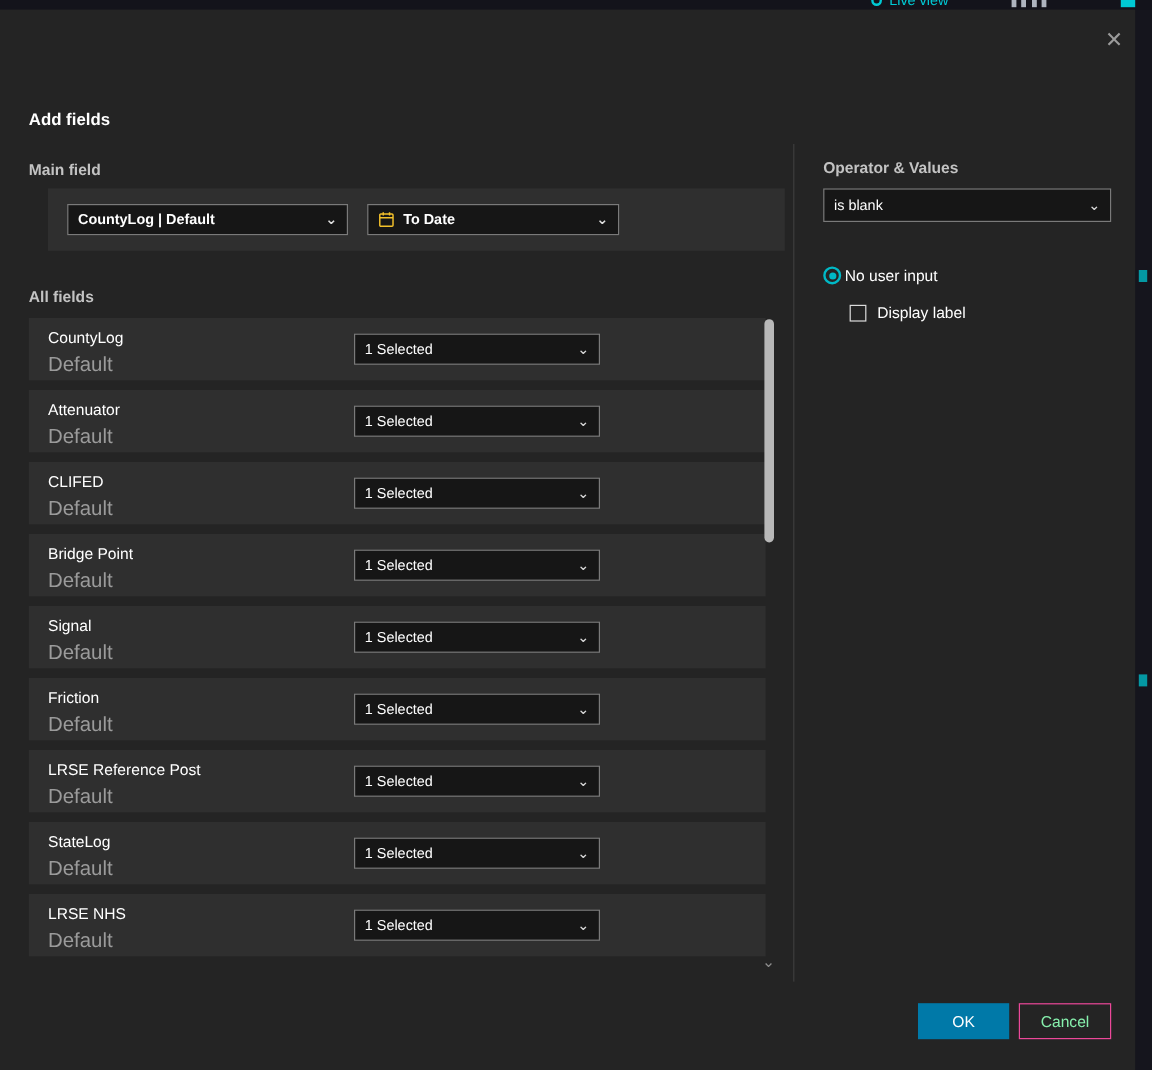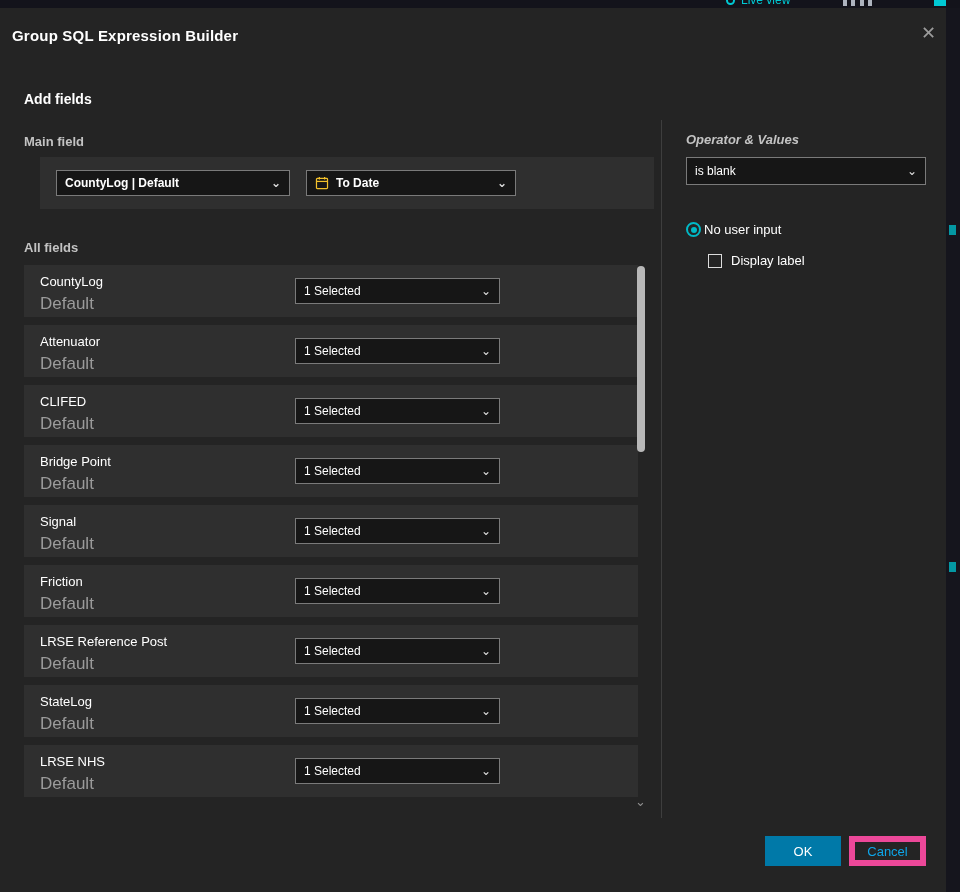--- a/index.html
+++ b/index.html
@@ -22,21 +22,21 @@
 
   
   .dialog { position:absolute; left:0; top:8px; width:946px; height:884px; background:#242424; color:#fff; }
   .dlg-title { position:absolute; left:12px; top:19px; font-size:15px; font-weight:700; letter-spacing:.2px; }
   .close { position:absolute; right:10px; top:16px; font-size:18px; color:#9b9b9b; cursor:pointer; line-height:1; }
 
   .h-add { position:absolute; left:24px; top:83px; font-size:14px; font-weight:700; color:#fff; }
   .lbl { position:absolute; color:#c3c3c3; font-size:13px; font-weight:700; }
   .lbl-main { left:24px; top:126px; }
   .lbl-all { left:24px; top:232px; }
-  .lbl-op { left:686px; top:124px;font-style:italic; }
+  .lbl-op { left:686px; top:124px; }
 
   .mainbox { position:absolute; left:40px; top:149px; width:614px; height:52px; background:#2f2f2f;font-weight:bold; }
 
   .dropdown { background:#161616; border:1px solid #7a7a7a; color:#fff; font-size:12px;
               display:flex; align-items:center; padding:0 8px; cursor:pointer; }
   .dd-label { flex:1; display:flex; align-items:center; gap:7px; white-space:nowrap; overflow:hidden; }
   .chev { color:#e0e0e0; font-size:12px; line-height:1; margin-left:8px; }
 
   .dd1 { position:absolute; left:16px; top:13px; width:234px; height:26px; }
   .dd2 { position:absolute; left:266px; top:13px; width:210px; height:26px; }
@@ -58,21 +58,21 @@
   .radio-row { position:absolute; left:686px; top:214px; display:flex; align-items:center; gap:3px; cursor:pointer; }
   .radio { width:15px; height:15px; border-radius:50%; border:2px solid var(--accent); position:relative; flex:none; }
   .radio::after { content:""; position:absolute; inset:2.5px; border-radius:50%; background:var(--accent); }
   .check-row { position:absolute; left:708px; top:245px; display:flex; align-items:center; gap:9px; cursor:pointer; }
   .checkbox { width:14px; height:14px; border:1px solid #dcdcdc; background:transparent; flex:none; }
   .small-label { font-size:13px; color:#fff; }
 
   .btn-ok { position:absolute; left:765px; top:828px; width:76px; height:30px; background:var(--ok-button);
             color:#fff; border:none; font-size:13px; display:flex; align-items:center; justify-content:center; cursor:pointer; }
   .btn-cancel { position:absolute; left:849px; top:828px; width:77px; height:30px; background:transparent;
-            color:#0ea5e9; border:6px solid #ec4899; font-size:13px; display:flex; align-items:center; justify-content:center; cursor:pointer; }
+            color:#86efac; border:1px solid #ec4899; font-size:13px; display:flex; align-items:center; justify-content:center; cursor:pointer; }
 </style>
 </head>
 <body>
 
 <div class="stage">
 
   <div class="topstrip">
     <div class="live">
       <span class="dot"></span>
       <span>Live view</span>
@@ -88,21 +88,20 @@
     <div class="tealsq"></div>
   </div>
 
   <div class="rightstrip">
     <div class="frag" style="top:217px"></div>
     <div class="frag" style="top:554px"></div>
   </div>
 
   <div class="dialog">
 
-    <div class="dlg-title">Group SQL Expression Builder</div>
     <div class="close">✕</div>
 
     <div class="h-add">Add fields</div>
 
     <div class="lbl lbl-main">Main field</div>
 
     <div class="mainbox">
       <div class="dropdown dd1">
         <span class="dd-label">CountyLog | Default</span>
         <span class="chev">⌄</span>

